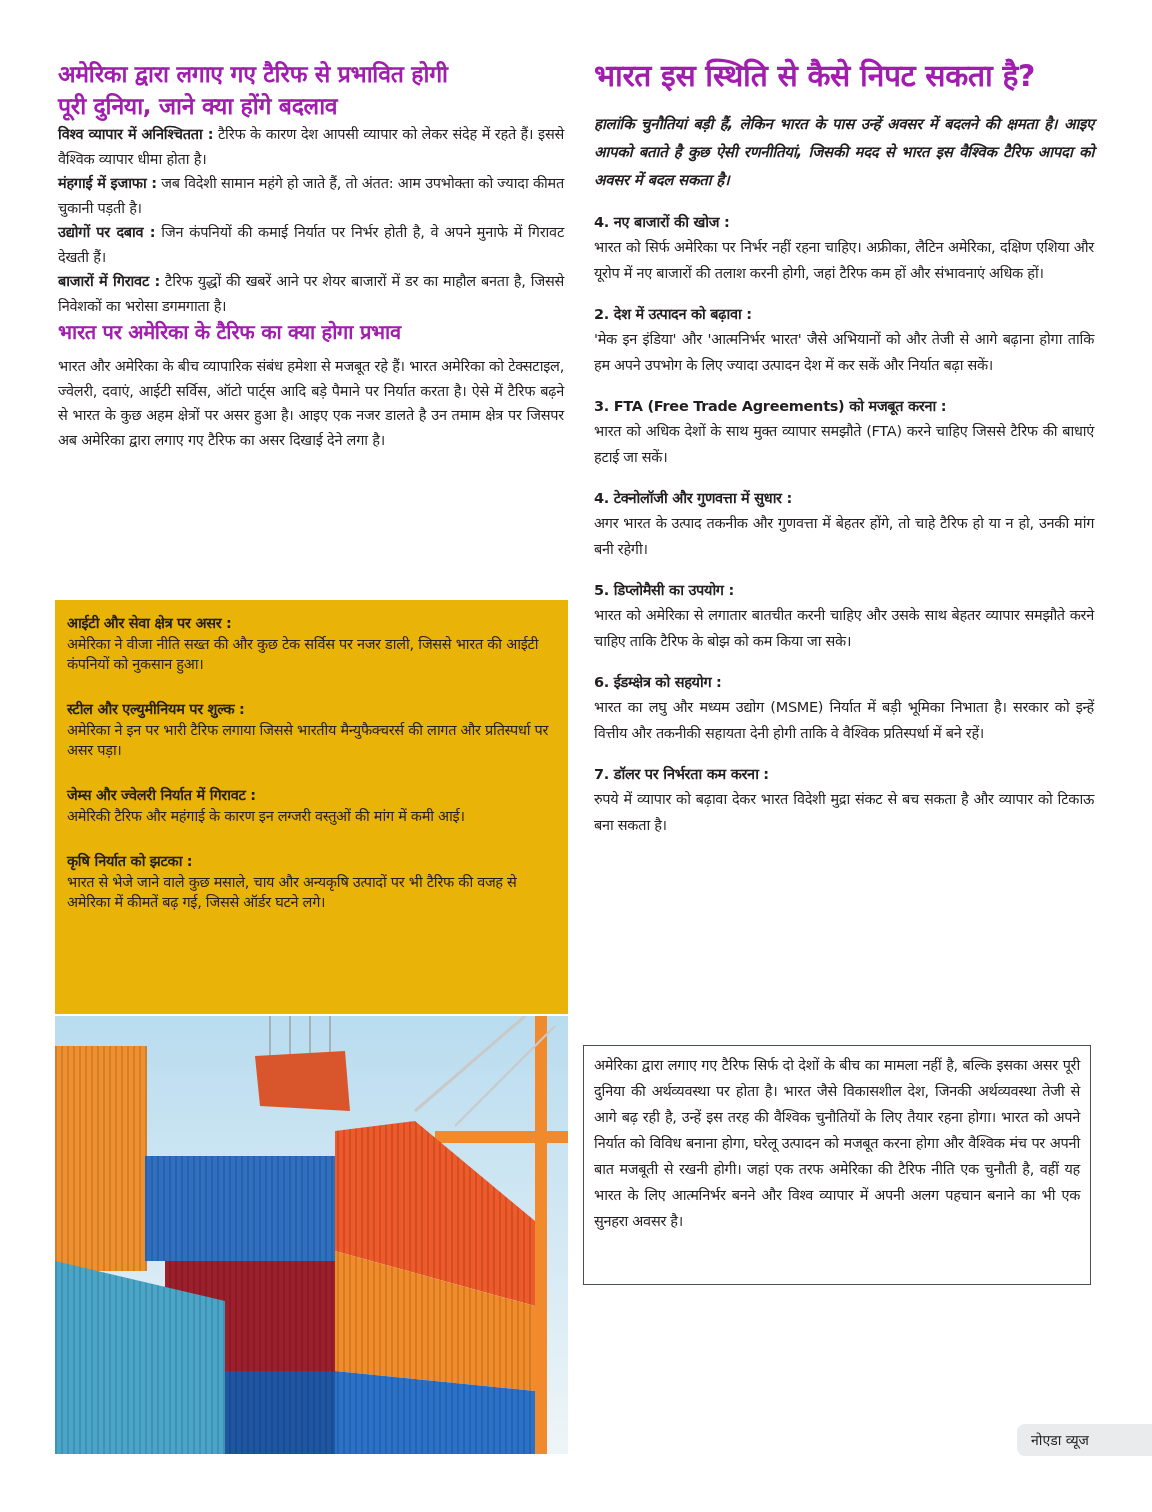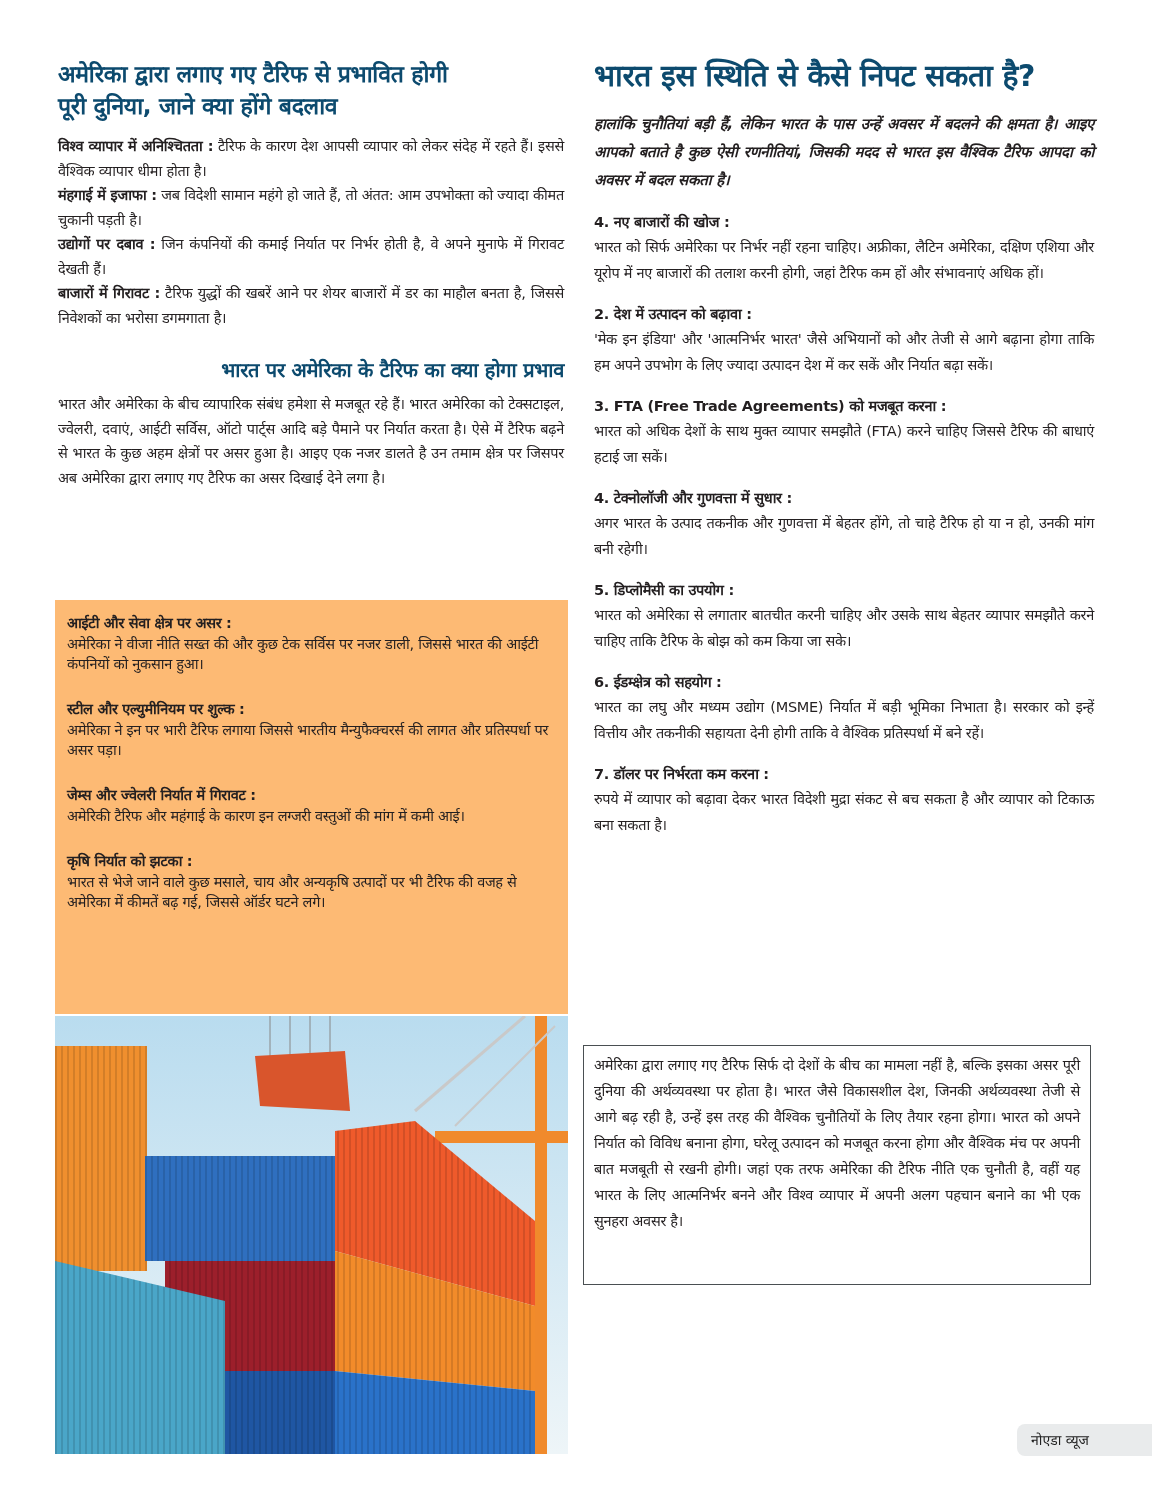--- a/index.html
+++ b/index.html
@@ -3,35 +3,35 @@
   <meta charset="utf-8">
   <style>
     html, body { margin: 0; padding: 0; }
     body {
       width: 1152px; height: 1512px; background: #ffffff; position: relative; overflow: hidden;
       font-family: "DejaVu Sans", "Liberation Sans", sans-serif; color: #231f20;
     }
     .col-left { position: absolute; left: 58px; top: 58px; width: 506px; }
     .col-right { position: absolute; left: 594px; top: 56px; width: 500px; }
 
-    .h-red { color: #0c4a6e; font-weight: bold; margin: 0; }
+    .h-red { color: #a21caf; font-weight: bold; margin: 0; }
     .h1-left { font-size: 23px; line-height: 32px; letter-spacing: -0.3px; }
-    .h2-left { font-size: 20px; line-height: 28px; margin-top: 26px; letter-spacing: -0.3px; text-align: right; }
+    .h2-left { font-size: 20px; line-height: 28px; letter-spacing: -0.3px; }
     .h1-right { font-size: 30px; line-height: 40px; letter-spacing: -0.4px; }
 
     .para { font-size: 14.5px; line-height: 24.5px; margin: 0; text-align: justify; letter-spacing: -0.25px; }
     .para b { font-weight: bold; }
-    .intro-left { margin-top: 12px; }
+    .intro-left { }
     .intro-left .para { margin-bottom: 0; }
 
     .body-left { margin-top: 8px; }
 
     .pink-box {
       position: absolute; left: 55px; top: 600px; width: 513px; height: 414px;
-      background: #fdba74;
+      background: #eab308;
     }
     .pink-inner { padding: 12px 12px 0 12px; }
     .pink-item { margin-bottom: 24px; }
     .pink-item .title { font-size: 14.5px; font-weight: bold; line-height: 22px; letter-spacing: -0.3px; }
     .pink-item .text { font-size: 14.5px; line-height: 20px; letter-spacing: -0.3px; }
 
     .photo {
       position: absolute; left: 55px; top: 1016px; width: 513px; height: 438px; overflow: hidden;
       background: linear-gradient(#cfe7f3, #e9f3f7);
     }

